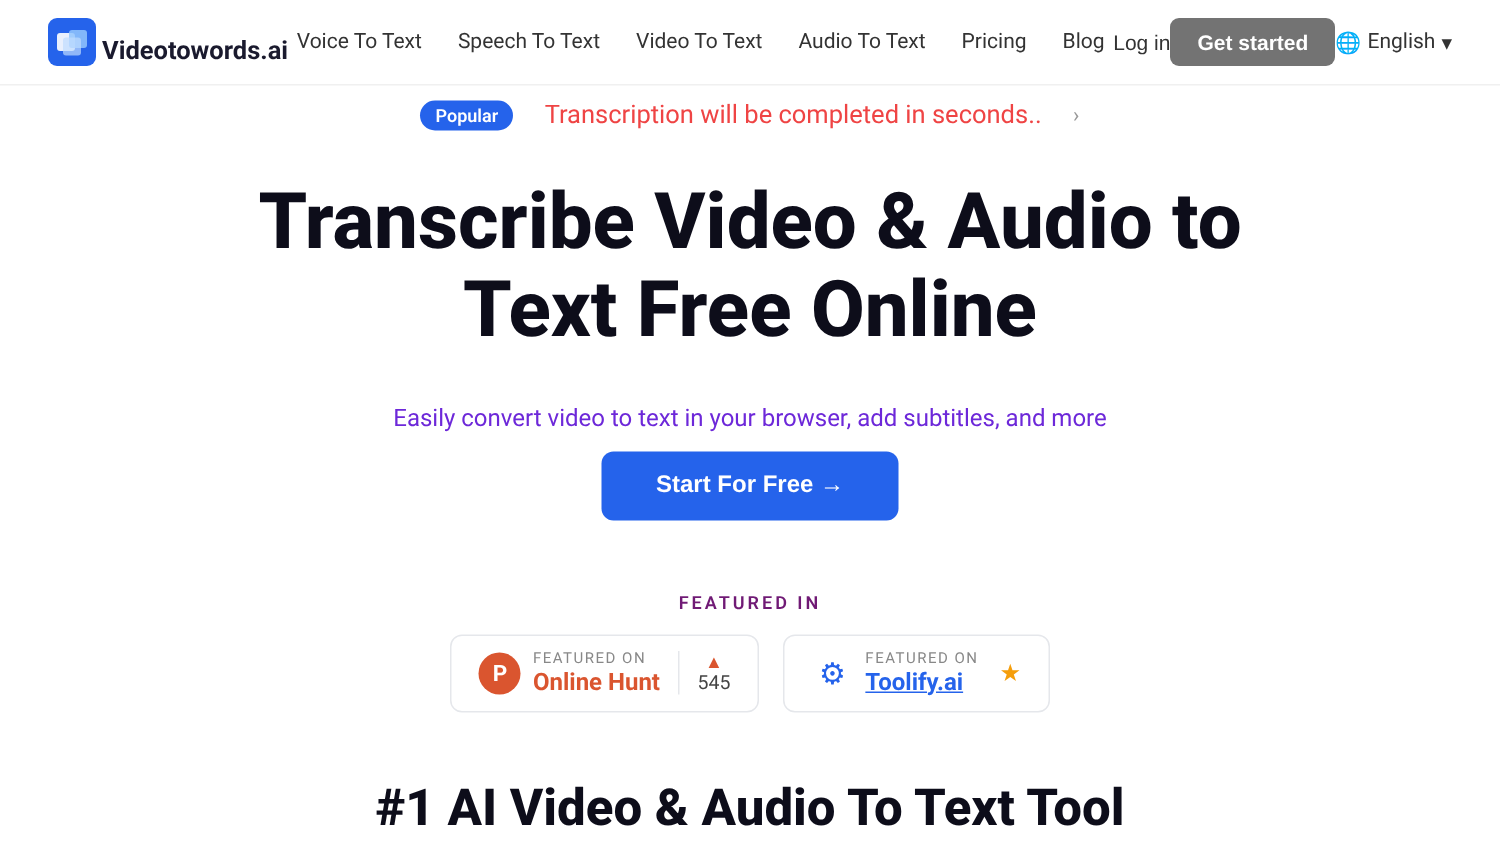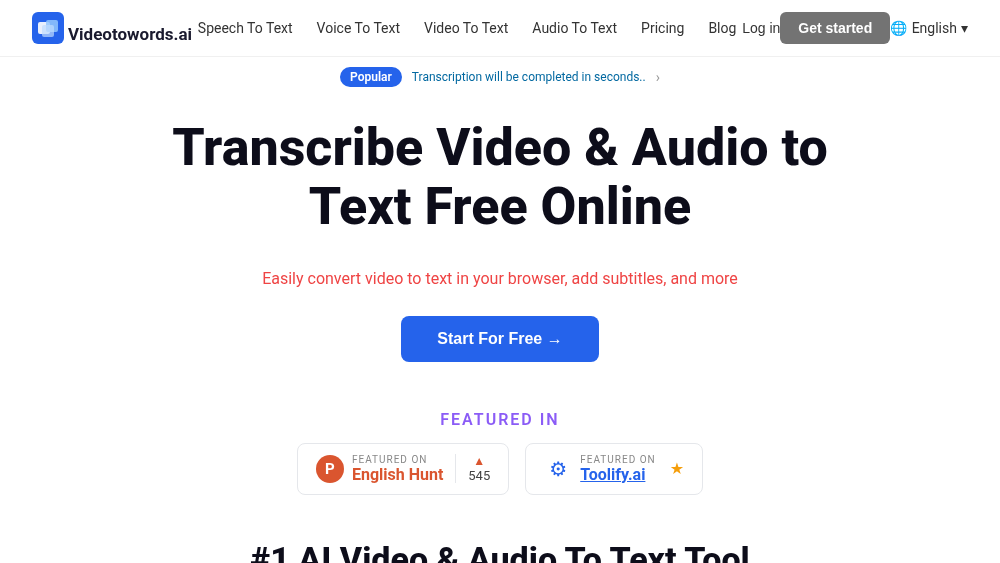--- a/index.html
+++ b/index.html
@@ -15,49 +15,49 @@
     .logo-text { font-weight: 700; font-size: 17px; color: #1a1a2e; }
     .nav-links { display: flex; gap: 24px; align-items: center; }
     .nav-link { font-size: 14px; color: #333; text-decoration: none; cursor: pointer; }
     .nav-right { display: flex; align-items: center; gap: 0; }
     .btn-login { font-size: 14px; color: #333; background: none; border: none; cursor: pointer; }
     .btn-get-started { background: #737373; color: #fff; border: none; border-radius: 6px; padding: 8px 18px; font-size: 14px; font-weight: 600; cursor: pointer; }
     .lang-selector { font-size: 14px; color: #333; display: flex; align-items: center; gap: 4px; cursor: pointer; }
 
     
     .announcement-bar {
-      display: flex; align-items: center; justify-content: center; gap: 10px;
+      display: flex; align-items: center; justify-content: center; gap: 21px;
       padding: 10px 0 4px 0;
     }
     .badge-popular {
       background: #2563eb; color: #fff; font-size: 12px; font-weight: 600;
       padding: 3px 10px; border-radius: 20px;
     }
-    .announcement-text { font-size: 12px; color: #0369a1; }
+    .announcement-text { font-size: 17px; color: #ef4444; }
     .announcement-arrow { color: #999; font-size: 14px; }
 
     
     .hero {
       text-align: center; padding: 28px 20px 32px 20px;
     }
     .hero-title {
       font-size: 52px; font-weight: 800; color: #0d0d1a; line-height: 1.13; max-width: 700px; margin: 0 auto 32px;
     }
     .hero-subtitle {
-      font-size: 16px; color: #ef4444; margin-bottom: 28px;
+      font-size: 16px; color: #6d28d9; margin-bottom: 13px;
     }
     .btn-cta {
       background: #2563eb; color: #fff; border: none; border-radius: 8px;
       padding: 14px 36px; font-size: 16px; font-weight: 600; cursor: pointer;
       display: inline-flex; align-items: center; gap: 8px;
     }
 
     
     .featured-section { text-align: center; padding: 16px 20px 24px; }
-    .featured-label { font-size: 16px; letter-spacing: 2px; color: #8b5cf6; font-weight: 600; margin-bottom: 14px; }
+    .featured-label { font-size: 12px; letter-spacing: 2px; color: #701a75; font-weight: 600; margin-bottom: 14px; }
     .featured-badges { display: flex; justify-content: center; gap: 16px; flex-wrap: wrap; }
 
     .badge-ph {
       display: flex; align-items: center; gap: 8px;
       border: 1.5px solid #e5e7eb; border-radius: 8px;
       padding: 10px 18px; cursor: pointer; text-decoration: none;
       min-width: 170px;
     }
     .ph-icon {
       width: 28px; height: 28px; background: #da552f; border-radius: 50%;
@@ -101,22 +101,22 @@
   <a class="nav-logo" href="#">
     <svg class="logo-icon" viewBox="0 0 32 32" fill="none">
       <rect width="32" height="32" rx="6" fill="#2563eb"></rect>
       <rect x="6" y="10" width="12" height="12" rx="2" fill="#fff" opacity="0.9"></rect>
       <rect x="14" y="8" width="12" height="12" rx="2" fill="#93c5fd" opacity="0.85"></rect>
       <rect x="10" y="13" width="12" height="12" rx="2" fill="#bfdbfe" opacity="0.7"></rect>
     </svg>
     <span class="logo-text">Videotowords.ai</span>
   </a>
   <div class="nav-links">
+    <a class="nav-link" href="#">Voice To Text</a>
     <a class="nav-link" href="#">Speech To Text</a>
-    <a class="nav-link" href="#">Voice To Text</a>
     <a class="nav-link" href="#">Video To Text</a>
     <a class="nav-link" href="#">Audio To Text</a>
     <a class="nav-link" href="#">Pricing</a>
     <a class="nav-link" href="#">Blog</a>
   </div>
   <div class="nav-right">
     <button class="btn-login">Log in</button>
     <button class="btn-get-started">Get started</button>
     <div class="lang-selector">
       <span>🌐</span>
@@ -139,21 +139,21 @@
 </section>
 
 <div class="featured-section">
   <div class="featured-label">FEATURED IN</div>
   <div class="featured-badges">
 
     <a class="badge-ph" href="#">
       <div class="ph-icon">P</div>
       <div class="badge-ph-text">
         <span class="featured-on-small">FEATURED ON</span>
-        <span class="badge-ph-name">English Hunt</span>
+        <span class="badge-ph-name">Online Hunt</span>
       </div>
       <div class="ph-votes">
         <span class="ph-triangle">▲</span>
         <span class="ph-count">545</span>
       </div>
     </a>
 
     <a class="badge-toolify" href="#">
       <div class="toolify-icon">⚙</div>
       <div class="badge-toolify-text">

